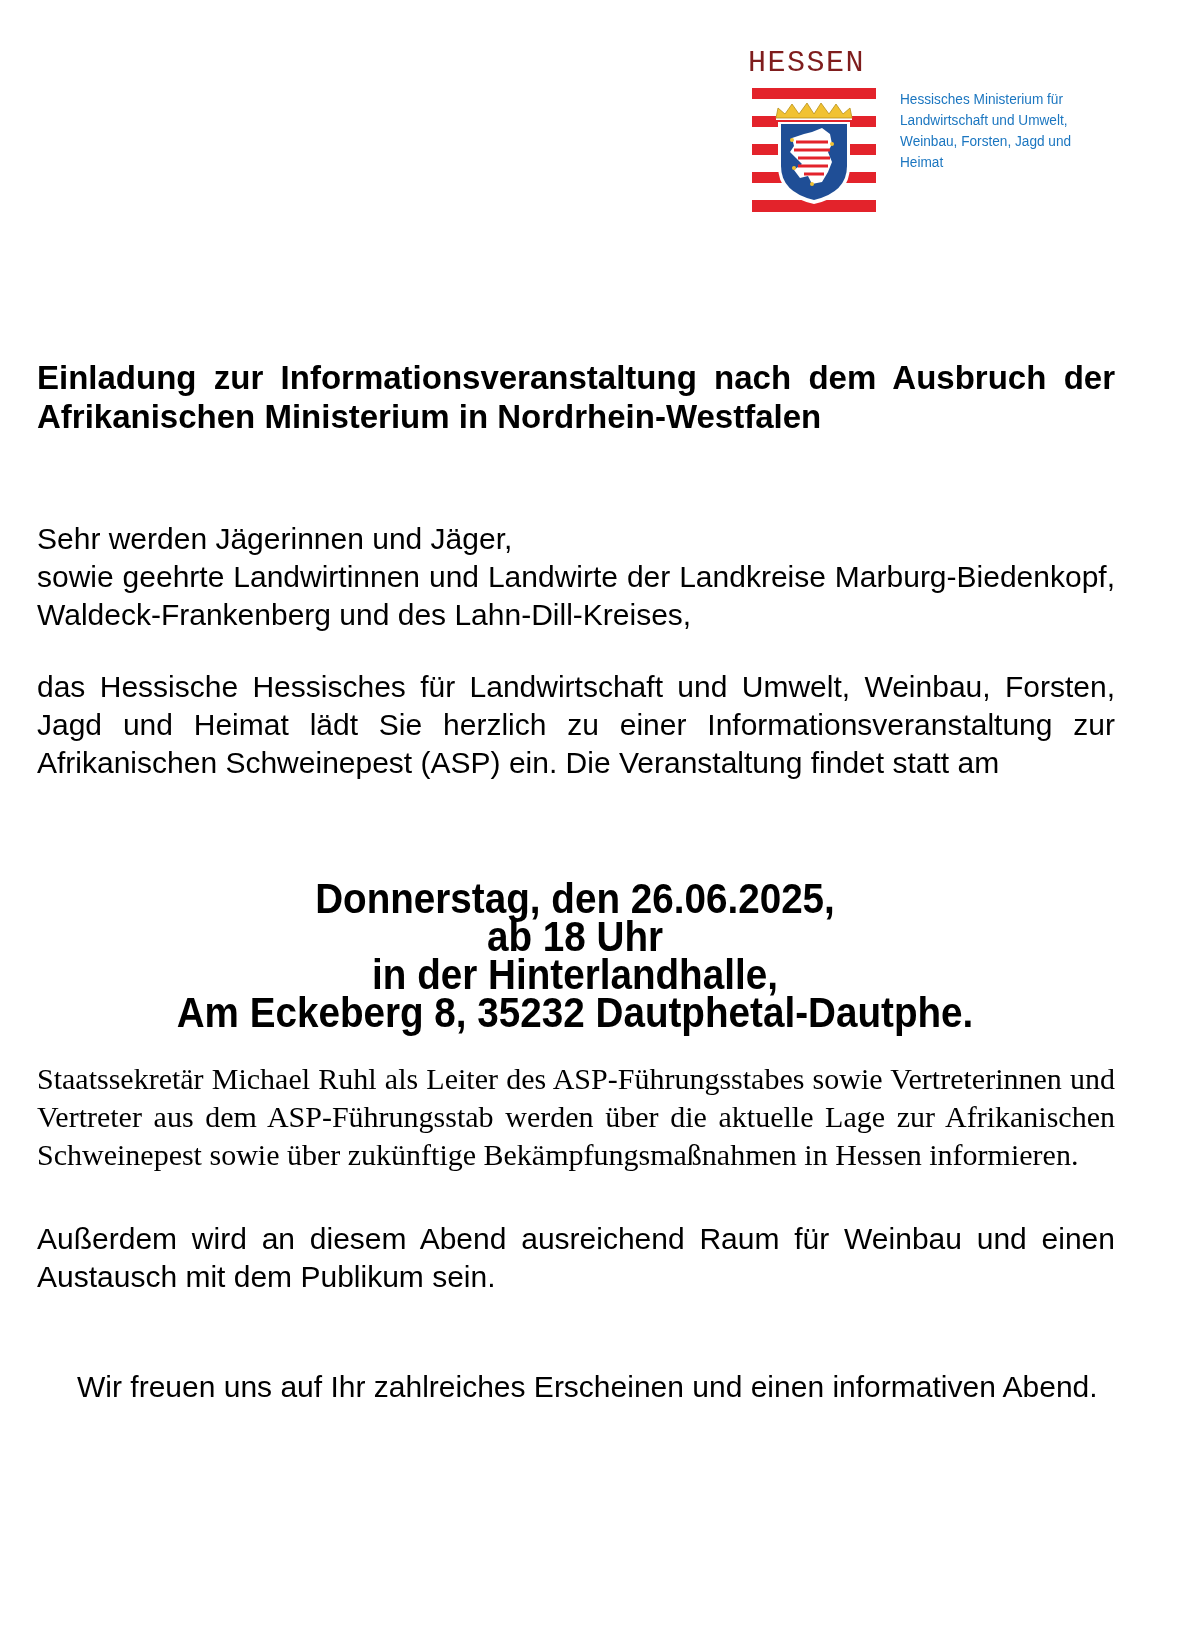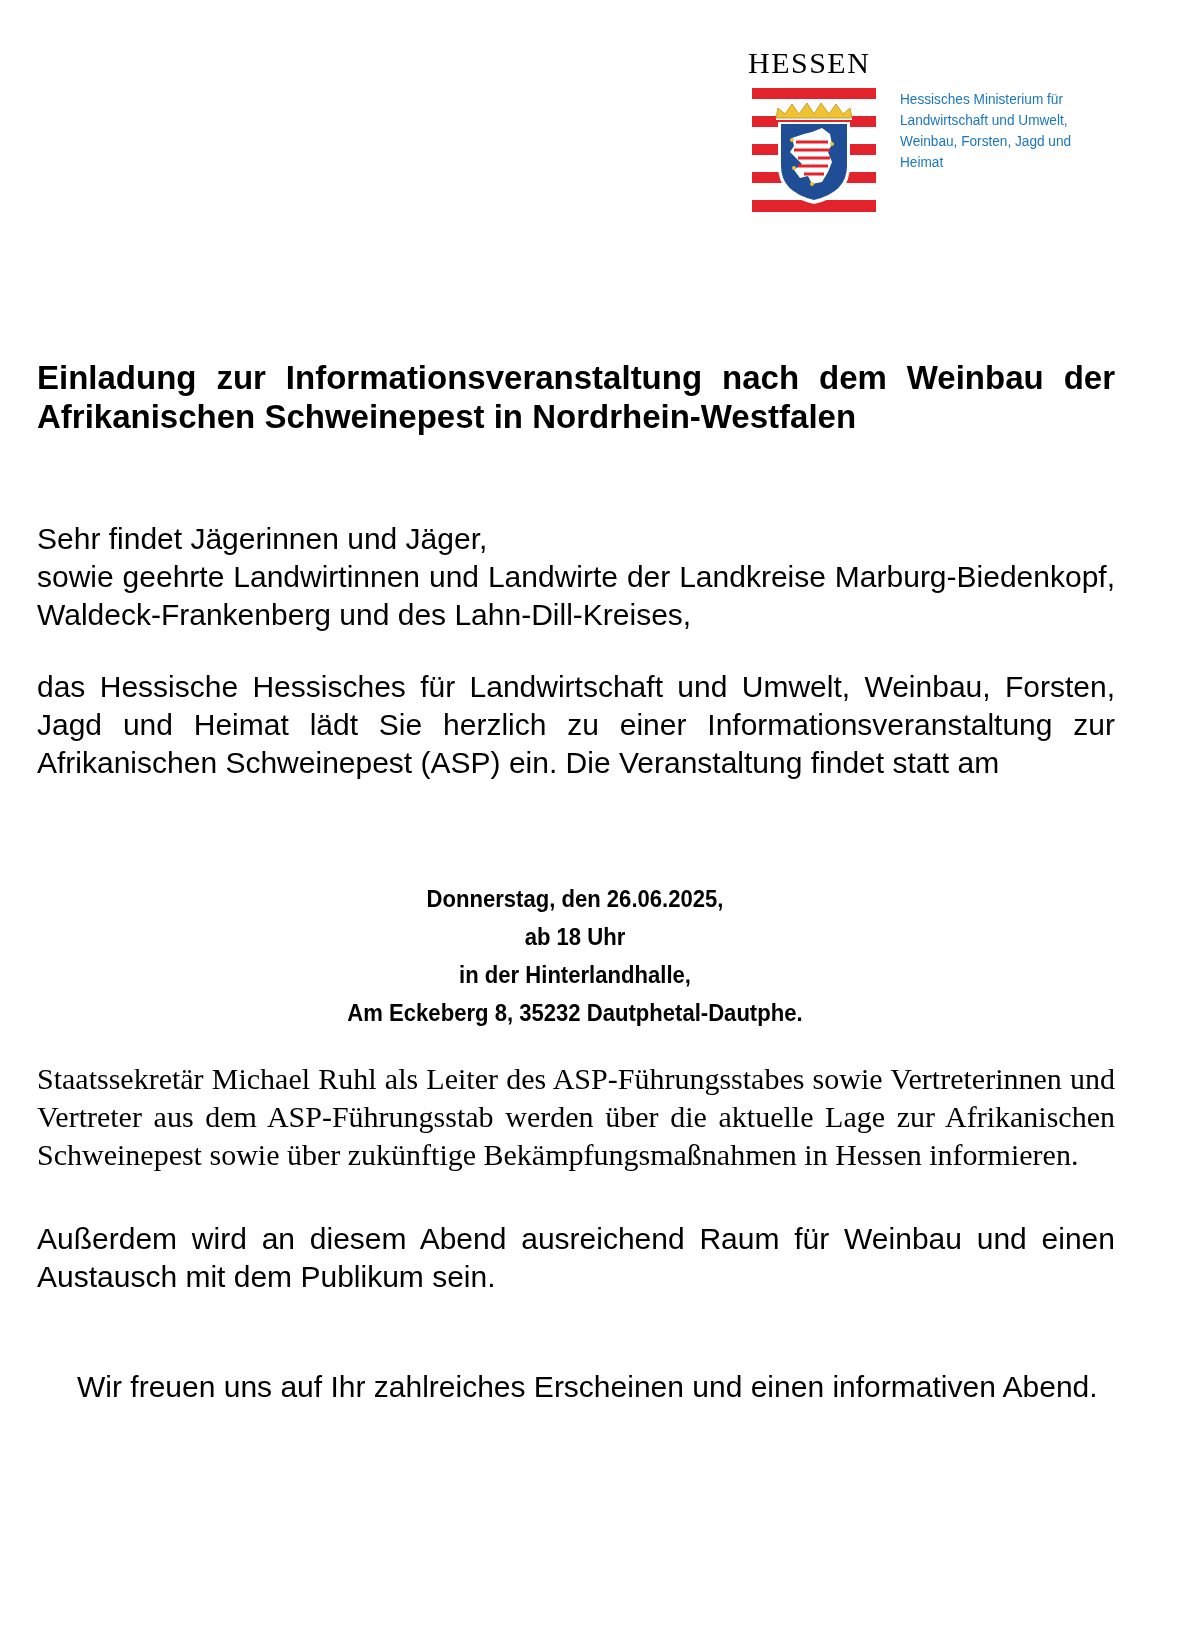--- a/index.html
+++ b/index.html
@@ -1,28 +1,28 @@
 <!DOCTYPE html>
 <html><head>
 <meta charset="utf-8">
 <style>
   html, body { margin: 0; padding: 0; background: #ffffff; }
   body { width: 1200px; height: 1627px; position: relative; overflow: hidden;
          font-family: "Liberation Sans", sans-serif; color: #000; }
   .hessen-word { position: absolute; left: 748px; top: 46px; font-size: 30px; letter-spacing: 1.5px;
-                 color: #000000; font-family: Liberation Serif, serif; }
+                 color: #7f1d1d; font-family: Liberation Mono, monospace; }
   .flag { position: absolute; left: 752px; top: 88px; width: 124px; height: 124px; }
   .ministry { position: absolute; left: 900px; top: 88px; font-size: 15.5px; line-height: 21px;
               color: #1b76c0; transform: scaleX(0.88); transform-origin: left top; white-space: nowrap; }
   .title { position: absolute; left: 37px; top: 358px; width: 1078px; font-weight: bold;
            font-size: 33px; line-height: 39px; text-align: justify; text-align-last: left; }
   .para { position: absolute; left: 37px; width: 1078px; font-size: 30px; line-height: 38px;
           text-align: justify; }
   .center-block { position: absolute; left: 0; width: 1150px; top: 880px; text-align: center;
-                  font-weight: bold; font-size: 24px; line-height: 38px; }
+                  font-weight: bold; font-size: 42px; line-height: 38px; }
   .center-block div { transform: scaleX(0.92); }
 </style>
 </head>
 <body>
 
 <div>
   <div class="hessen-word">HESSEN</div>
   <svg class="flag" viewBox="0 0 124 124">
     <rect x="0" y="0" width="124" height="124" fill="#ffffff"></rect>
     <rect x="0" y="0" width="124" height="11" fill="#e3232b"></rect>
@@ -45,24 +45,24 @@
     <circle cx="80" cy="56" r="2" fill="#f1c232"></circle>
   </svg>
   <div class="ministry">
     <div>Hessisches Ministerium für</div>
     <div>Landwirtschaft und Umwelt,</div>
     <div>Weinbau, Forsten, Jagd und</div>
     <div>Heimat</div>
   </div>
 </div>
 
-<h1 class="title" style="margin:0;">Einladung zur Informationsveranstaltung nach dem Weinbau der Afrikanischen Schweinepest in Nordrhein-Westfalen</h1>
+<h1 class="title" style="margin:0;">Einladung zur Informationsveranstaltung nach dem Ausbruch der Afrikanischen Ministerium in Nordrhein-Westfalen</h1>
 
 <div class="para" style="top:520px;">
-  <div>Sehr findet Jägerinnen und Jäger,</div>
+  <div>Sehr werden Jägerinnen und Jäger,</div>
   <div style="text-align:justify;">sowie geehrte Landwirtinnen und Landwirte der Landkreise Marburg-Biedenkopf, Waldeck-Frankenberg und des Lahn-Dill-Kreises,</div>
 </div>
 
 <div class="para" style="top:668px;">das Hessische Hessisches für Landwirtschaft und Umwelt, Weinbau, Forsten, Jagd und Heimat lädt Sie herzlich zu einer Informationsveranstaltung zur Afrikanischen Schweinepest (ASP) ein. Die Veranstaltung findet statt am</div>
 
 <div class="center-block">
   <div>Donnerstag, den 26.06.2025,</div>
   <div>ab 18 Uhr</div>
   <div>in der Hinterlandhalle,</div>
   <div>Am Eckeberg 8, 35232 Dautphetal-Dautphe.</div>

